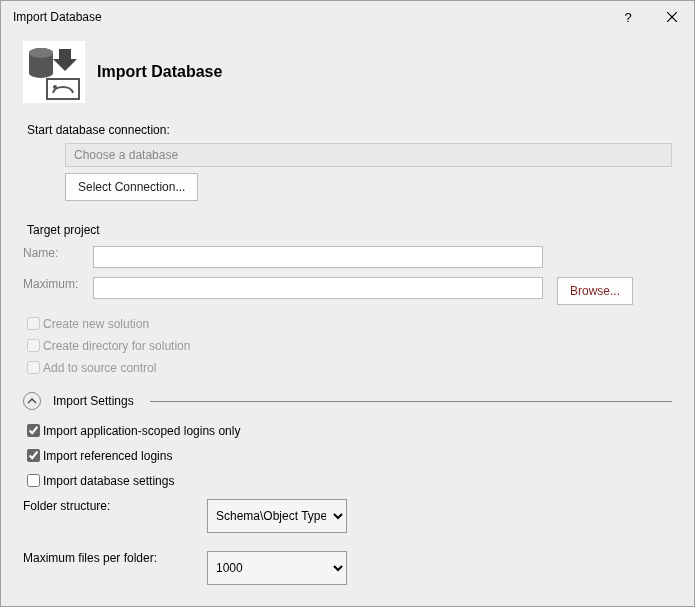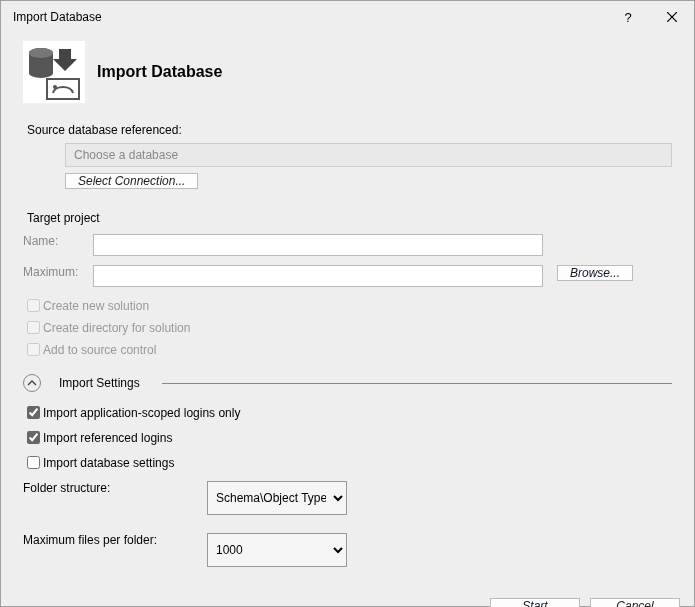--- a/index.html
+++ b/index.html
@@ -37,42 +37,42 @@
 
   .db-box {
     border:1px solid #ccc; background:#e9e9e9;
     height:24px; line-height:22px;
     padding:0 8px;
     color:#888; font-size:12px;
     margin-bottom:6px;
   }
   .btn {
     background:#fdfdfd; border:1px solid #bbb;
-    height:16px; padding:0 12px;
+    height:28px; padding:0 12px;
     font-size:12px; color:#222;
-    display:inline-flex; align-items:center; justify-content:center;font-style:italic;
-  }
-  .btn[disabled] { color:#0f172a; }
+    display:inline-flex; align-items:center; justify-content:center;
+  }
+  .btn[disabled] { color:#7f1d1d; }
 
   .target { margin-top:16px; }
   .form-row { display:flex; align-items:flex-start; gap:14px; margin:9px 0; }
   .form-row label { width:56px; color:#888; }
   .form-row label.wider { width:auto; color:#000; margin-right:20px;}
   .form-row input[type=text] {
     flex:1; height:22px; border:1px solid #bbb; background:#fff;
     padding:0 6px;
   }
   .chk-row { display:flex; align-items:center; margin:3px 0; }
   .chk-row input[type=checkbox] {
     width:13px; height:13px; accent-color:#666;
   }
   .chk-row[data-disabled="true"] label { color:#999; }
 
   .group-header {
-    display:flex; align-items:center; gap:18px; margin-top:12px;
+    display:flex; align-items:center; gap:12px; margin-top:12px;
   }
   .group-header .chev {
     width:18px; height:18px; border:1px solid #888; border-radius:50%;
     display:flex; align-items:center; justify-content:center;
   }
   .group-header .chev svg { width:10px; height:10px; }
   .group-header .line { flex:1; height:1px; background:#888; margin-left:4px; }
 
   select.combo {
     width:140px; height:34px;
@@ -113,21 +113,21 @@
           <ellipse cx="16" cy="10" rx="12" ry="5" fill="#777"></ellipse>
           <path d="M34 6 L46 6 L46 16 L52 16 L40 28 L28 16 L34 16 Z" fill="#444"></path>
           <rect x="22" y="36" width="32" height="20" fill="none" stroke="#555" stroke-width="2"></rect>
           <path d="M28 50 C30 42, 46 42, 48 50" stroke="#555" stroke-width="2" fill="none"></path>
           <circle cx="30" cy="44" r="2" fill="#555"></circle>
         </svg>
       </div>
       <h1>Import Database</h1>
     </div>
 
-    <div class="section-label" style="margin-left:4px">Source database referenced:</div>
+    <div class="section-label" style="margin-left:4px">Start database connection:</div>
     <div class="indent1">
       <div class="db-box">Choose a database</div>
       <button class="btn">Select Connection...</button>
     </div>
 
     <div class="target">
       <div class="section-label" style="margin-left:4px">Target project</div>
 
       <div class="indent1 form-row">
         <label>Name:</label>

